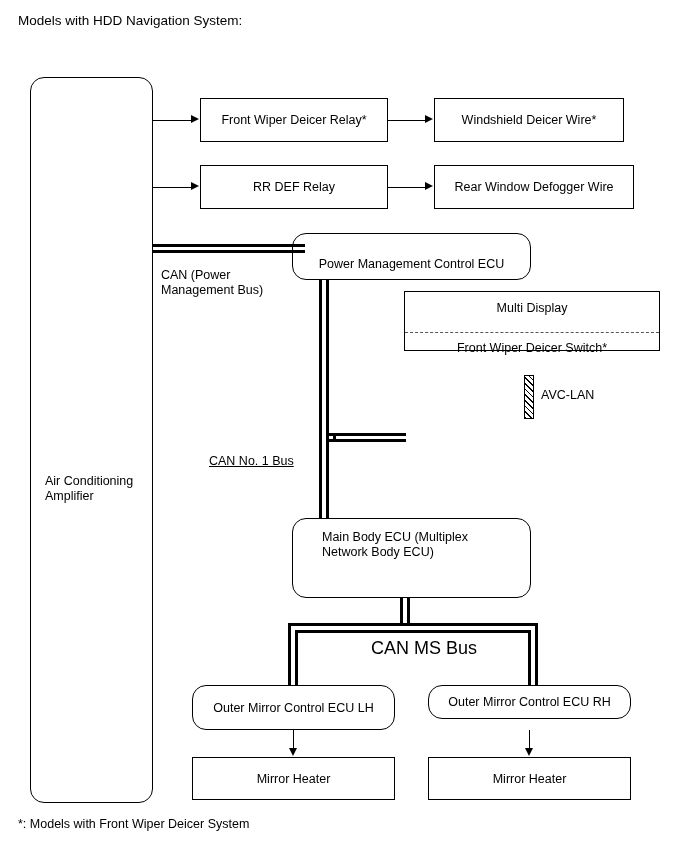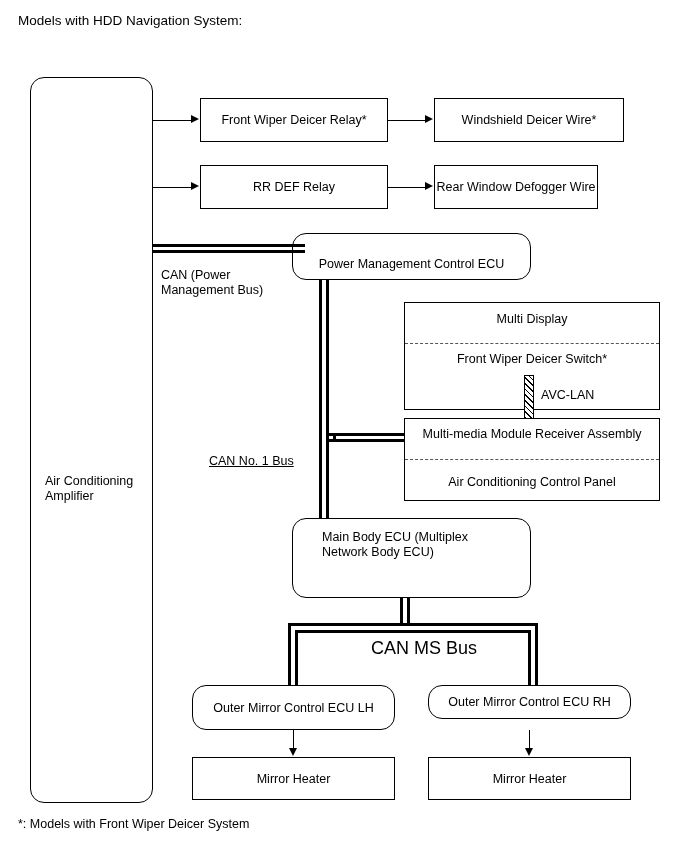--- a/index.html
+++ b/index.html
@@ -94,21 +94,21 @@
   <div class="aline" style="left:153px;top:119.5px;width:39px;height:1px;"></div>
   <div class="ahead right" style="left:191px;top:115px;"></div>
 
   <div class="aline" style="left:388px;top:119.5px;width:38px;height:1px;"></div>
   <div class="ahead right" style="left:425px;top:115px;"></div>
 
   <div class="box" style="left:200px;top:165px;width:188px;height:44px;">
     <div class="lbl ctr">RR DEF Relay</div>
   </div>
 
-  <div class="box" style="left:434px;top:165px;width:164px;height:44px;">
+  <div class="box" style="left:434px;top:165px;width:200px;height:44px;">
     <div class="lbl ctr">Rear Window Defogger Wire</div>
   </div>
 
   <div class="aline" style="left:153px;top:186.5px;width:39px;height:1px;"></div>
   <div class="ahead right" style="left:191px;top:182px;"></div>
 
   <div class="aline" style="left:388px;top:186.5px;width:38px;height:1px;"></div>
   <div class="ahead right" style="left:425px;top:182px;"></div>
 
   <div class="box rounded" style="left:292px;top:233px;width:239px;height:47px;">
@@ -125,34 +125,29 @@
 
   <div class="bus" style="left:326px;top:279px;width:3px;height:239px;"></div>
 
   <div class="txt" style="left:209px;top:454px;font-size:12.5px;text-decoration:underline;">CAN No. 1 Bus</div>
 
   <div class="bus" style="left:329px;top:433px;width:77px;height:3px;"></div>
   <div class="bus" style="left:329px;top:439px;width:77px;height:3px;"></div>
 
   <div class="bus" style="left:333px;top:433px;width:3px;height:9px;"></div>
 
-  <div class="box" style="left:404px;top:302px;width:256px;height:108px;">
+  <div class="box" style="left:404px;top:291px;width:256px;height:60px;">
     <div class="lbl" style="top:9px;">Multi Display</div>
     <div class="divider" style="top:40px;"></div>
     <div class="lbl" style="top:49px;">Front Wiper Deicer Switch*</div>
   </div>
 
   <div class="hatch" style="left:524px;top:375px;width:10px;height:44px;"></div>
   <div class="txt" style="left:541px;top:388px;font-size:12.5px;">AVC-LAN</div>
 
-  <div class="box" style="left:404px;top:418px;width:256px;height:83px;">
-    <div class="lbl" style="top:8px;">Multi-media Module Receiver Assembly</div>
-    <div class="divider" style="top:40px;"></div>
-    <div class="lbl" style="top:56px;">Air Conditioning Control Panel</div>
-  </div>
 
   <div class="box rounded lefttext" style="left:292px;top:518px;width:239px;height:80px;">
     <div class="lbl" style="top:11px;left:29px;right:12px;">Main Body ECU (Multiplex
 Network Body ECU)</div>
   </div>
 
   <div class="bus" style="left:400px;top:598px;width:3px;height:26px;"></div>
   <div class="bus" style="left:407px;top:598px;width:3px;height:26px;"></div>
 
   <div class="bus" style="left:288px;top:623px;width:250px;height:3px;"></div>

